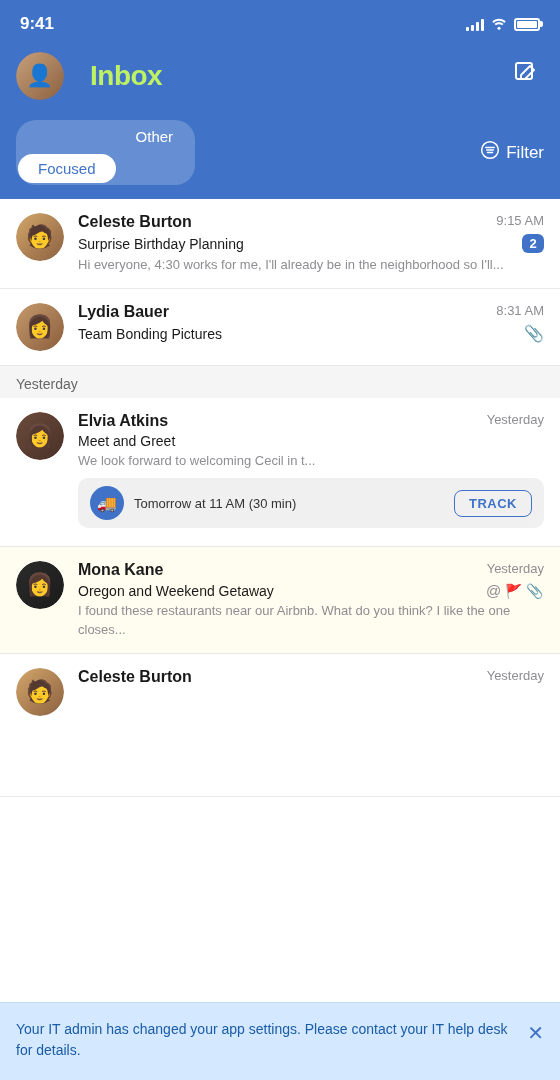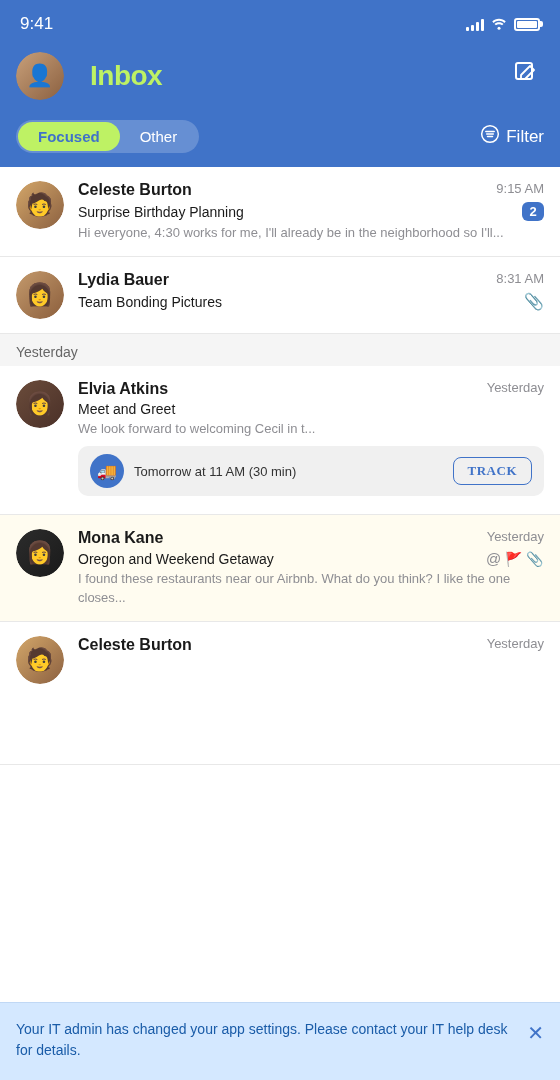--- a/index.html
+++ b/index.html
@@ -18,21 +18,21 @@
       background: #4073C8;
       display: flex;
       justify-content: space-between;
       align-items: center;
       padding: 10px 20px 6px;
       height: 44px;
     }
     .status-time {
       color: #fff;
       font-size: 17px;
-      font-weight: 400;
+      font-weight: 700;
     }
     .status-icons {
       display: flex;
       align-items: center;
       gap: 6px;
     }
     .signal-bars {
       display: flex;
       align-items: flex-end;
       gap: 2px;
@@ -129,23 +129,24 @@
       padding: 2px;
     }
     .tab-pill {
       padding: 6px 20px;
       border-radius: 18px;
       font-size: 15px;
       font-weight: 500;
       cursor: pointer;
     }
     .tab-pill.active {
-      background: #bef264;
+      background: #ffffff;
       color: #4073C8;
-      font-weight: 700;
+      font-weight: 400;
+      margin-top: 32px;
     }
     .tab-pill.inactive {
       color: #fff;
     }
     .filter-btn {
       display: flex;
       align-items: center;
       gap: 6px;
       cursor: pointer;
     }
@@ -309,21 +310,20 @@
     .track-btn {
       background: transparent;
       border: 1.5px solid #4073C8;
       border-radius: 8px;
       color: #4073C8;
       font-size: 13px;
       font-weight: 700;
       padding: 5px 14px;
       cursor: pointer;
       letter-spacing: 0.5px;
-      font-family: Liberation Serif, serif;
     }
 
     
     .section-header {
       background: #f5f5f5;
       padding: 10px 16px 6px;
       font-size: 14px;
       color: #666;
       font-weight: 400;
     }

